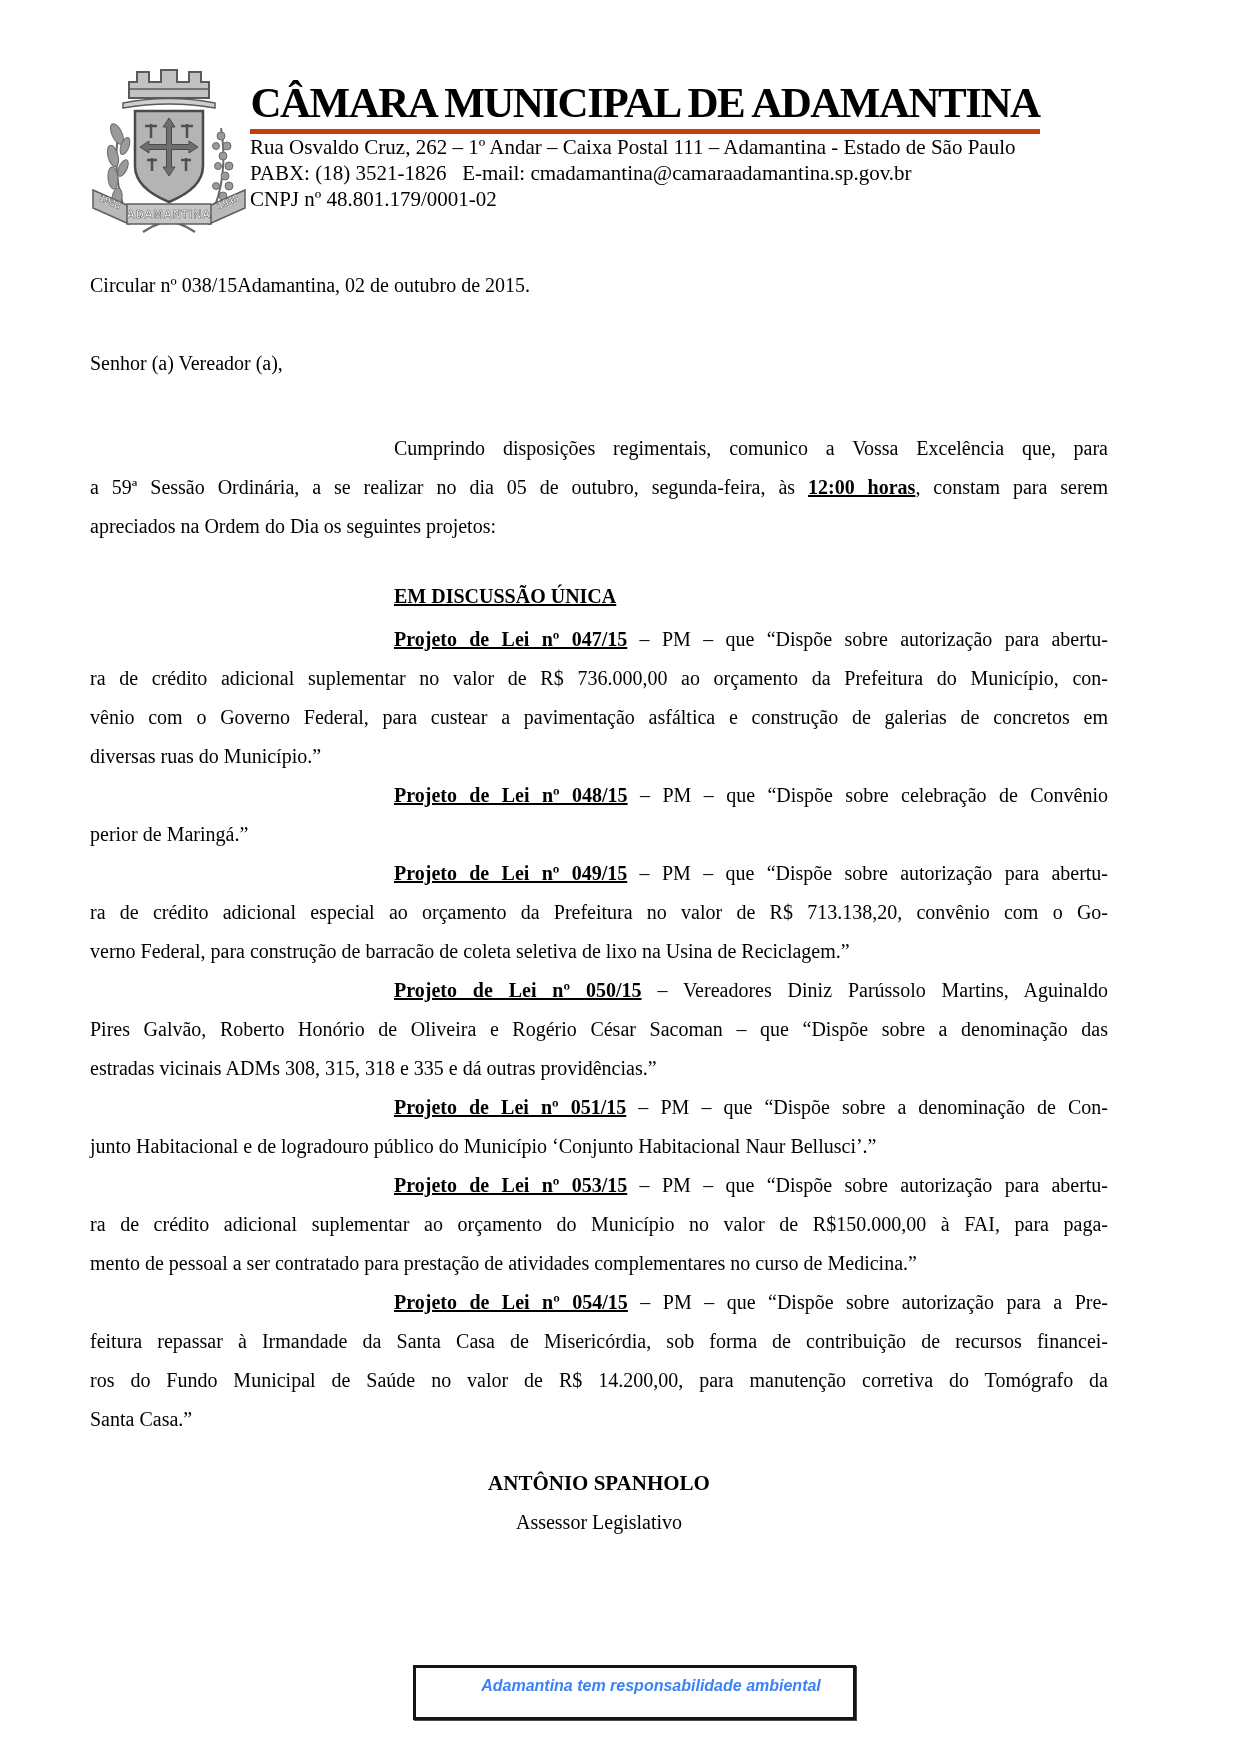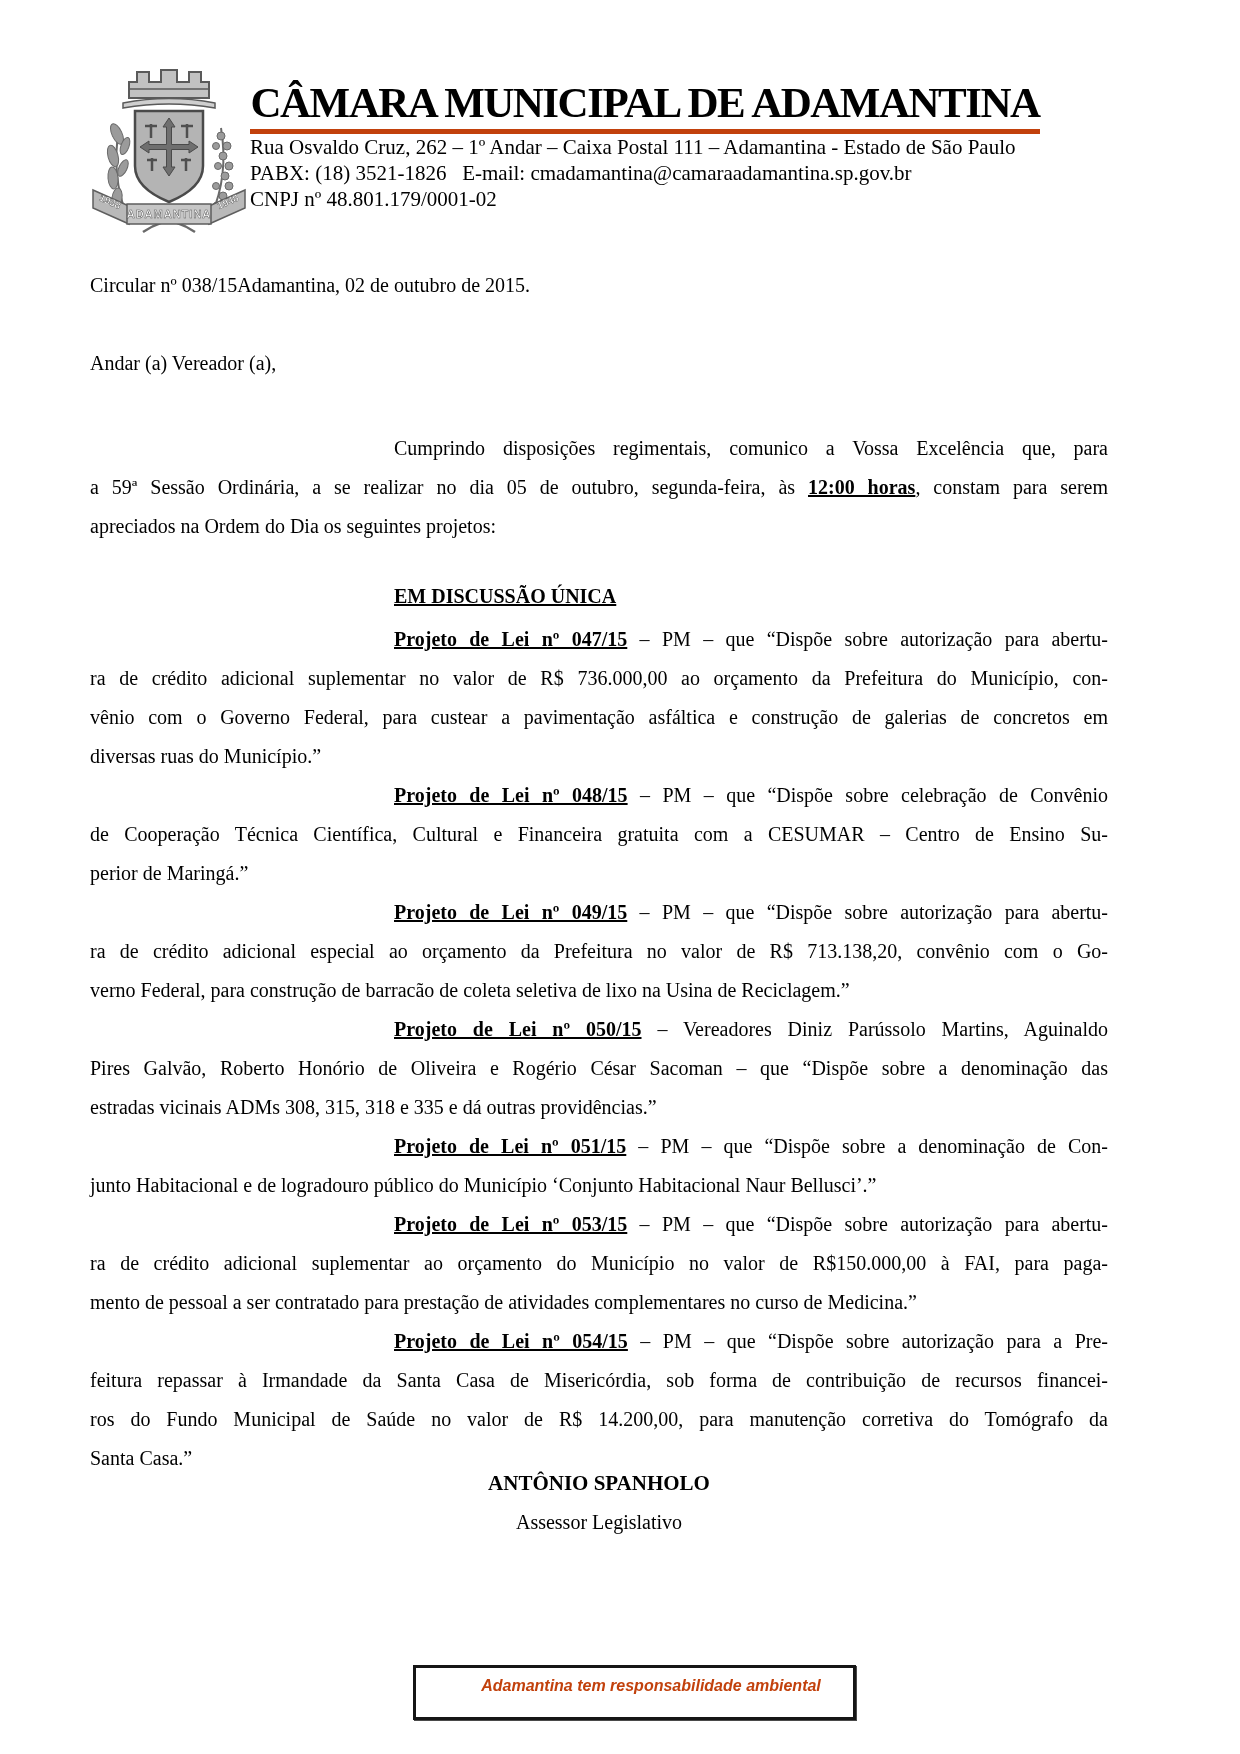--- a/index.html
+++ b/index.html
@@ -55,21 +55,21 @@
     border: 3px solid #151515;
     box-shadow: 1px 1px 0 #4a4a4a;
     text-align: center;
     padding-top: 9px;
   }
   .footer-box .ft {
     font-family: "Liberation Sans", "DejaVu Sans", sans-serif;
     font-weight: bold;
     font-style: italic;
     font-size: 16px;
-    color: #c2410c;
+    color: #3b82f6;
     margin-left: 33px;
   }
 </style>
 </head>
 <body>
 
 <div class="page">
 
   <svg class="crest" viewBox="0 0 172 180" xmlns="http://www.w3.org/2000/svg">
 
@@ -139,41 +139,40 @@
     <div class="hdr-line">Rua Osvaldo Cruz, 262 – 1º Andar – Caixa Postal 111 – Adamantina - Estado de São Paulo</div>
     <div class="hdr-line">PABX: (18) 3521-1826   E-mail: cmadamantina@camaraadamantina.sp.gov.br</div>
     <div class="hdr-line">CNPJ nº 48.801.179/0001-02</div>
   </div>
 
   <div class="textcol meta-row">
     <span>Circular nº 038/15</span>
     <span>Adamantina, 02 de outubro de 2015.</span>
   </div>
 
-  <div class="textcol salutation">Andar (a) Vereador (a),</div>
+  <div class="textcol salutation">Senhor (a) Vereador (a),</div>
 
   <div class="textcol intro">
       <div class="line jst ind"><span>Cumprindo disposições regimentais, comunico a Vossa Excelência que, para</span></div>
       <div class="line jst"><span>a 59ª Sessão Ordinária, a se realizar no dia 05 de outubro, segunda-feira, às </span><span class="bu">12:00 horas</span><span>, constam para serem</span></div>
       <div class="line"><span>apreciados na Ordem do Dia os seguintes projetos:</span></div>
     </div>
 
   <div class="textcol section">
     <div class="line ind heading-line">
       <span class="bu">EM DISCUSSÃO ÚNICA</span>
     </div>
     <div>
         <div class="line jst ind"><span class="bu">Projeto de Lei nº 047/15</span><span> – PM – que “Dispõe sobre autorização para abertu-</span></div>
         <div class="line jst"><span>ra de crédito adicional suplementar no valor de R$ 736.000,00 ao orçamento da Prefeitura do Município, con-</span></div>
         <div class="line jst"><span>vênio com o Governo Federal, para custear a pavimentação asfáltica e construção de galerias de concretos em</span></div>
         <div class="line"><span>diversas ruas do Município.”</span></div>
       </div>
     <div>
         <div class="line jst ind"><span class="bu">Projeto de Lei nº 048/15</span><span> – PM – que “Dispõe sobre celebração de Convênio</span></div>
-        <div class="line jst"><span>de Cooperação Técnica Científica, Cultural e Financeira gratuita com a CESUMAR – Centro de Ensino Su-</span></div>
         <div class="line"><span>perior de Maringá.”</span></div>
       </div>
     <div>
         <div class="line jst ind"><span class="bu">Projeto de Lei nº 049/15</span><span> – PM – que “Dispõe sobre autorização para abertu-</span></div>
         <div class="line jst"><span>ra de crédito adicional especial ao orçamento da Prefeitura no valor de R$ 713.138,20, convênio com o Go-</span></div>
         <div class="line"><span>verno Federal, para construção de barracão de coleta seletiva de lixo na Usina de Reciclagem.”</span></div>
       </div>
     <div>
         <div class="line jst ind"><span class="bu">Projeto de Lei nº 050/15</span><span> – Vereadores Diniz Parússolo Martins, Aguinaldo</span></div>
         <div class="line jst"><span>Pires Galvão, Roberto Honório de Oliveira e Rogério César Sacoman – que “Dispõe sobre a denominação das</span></div>

